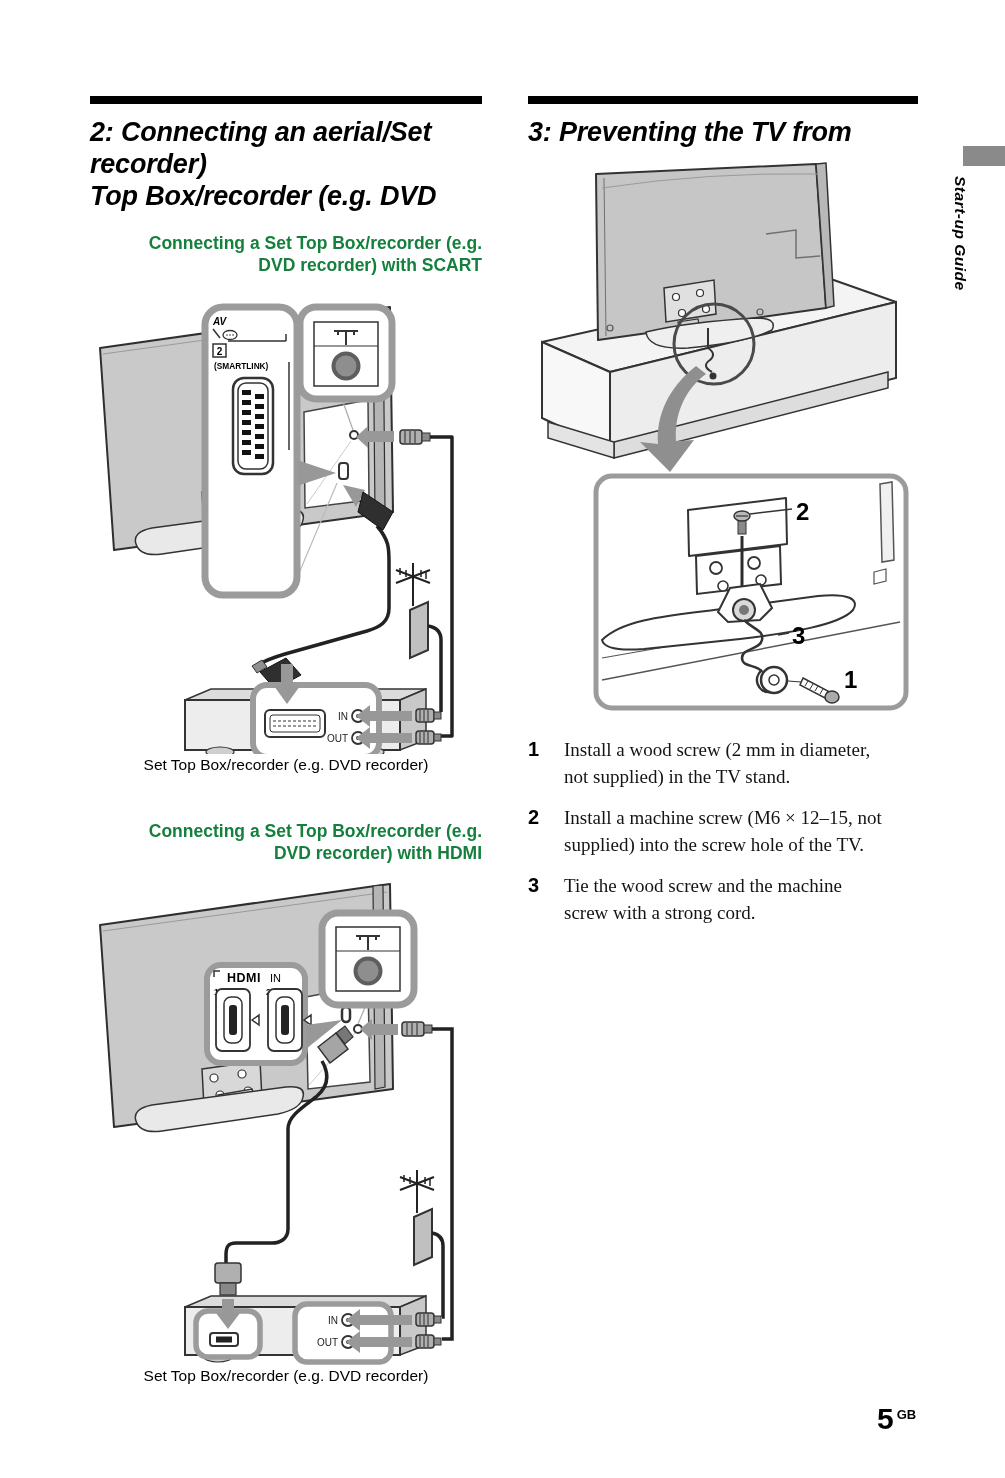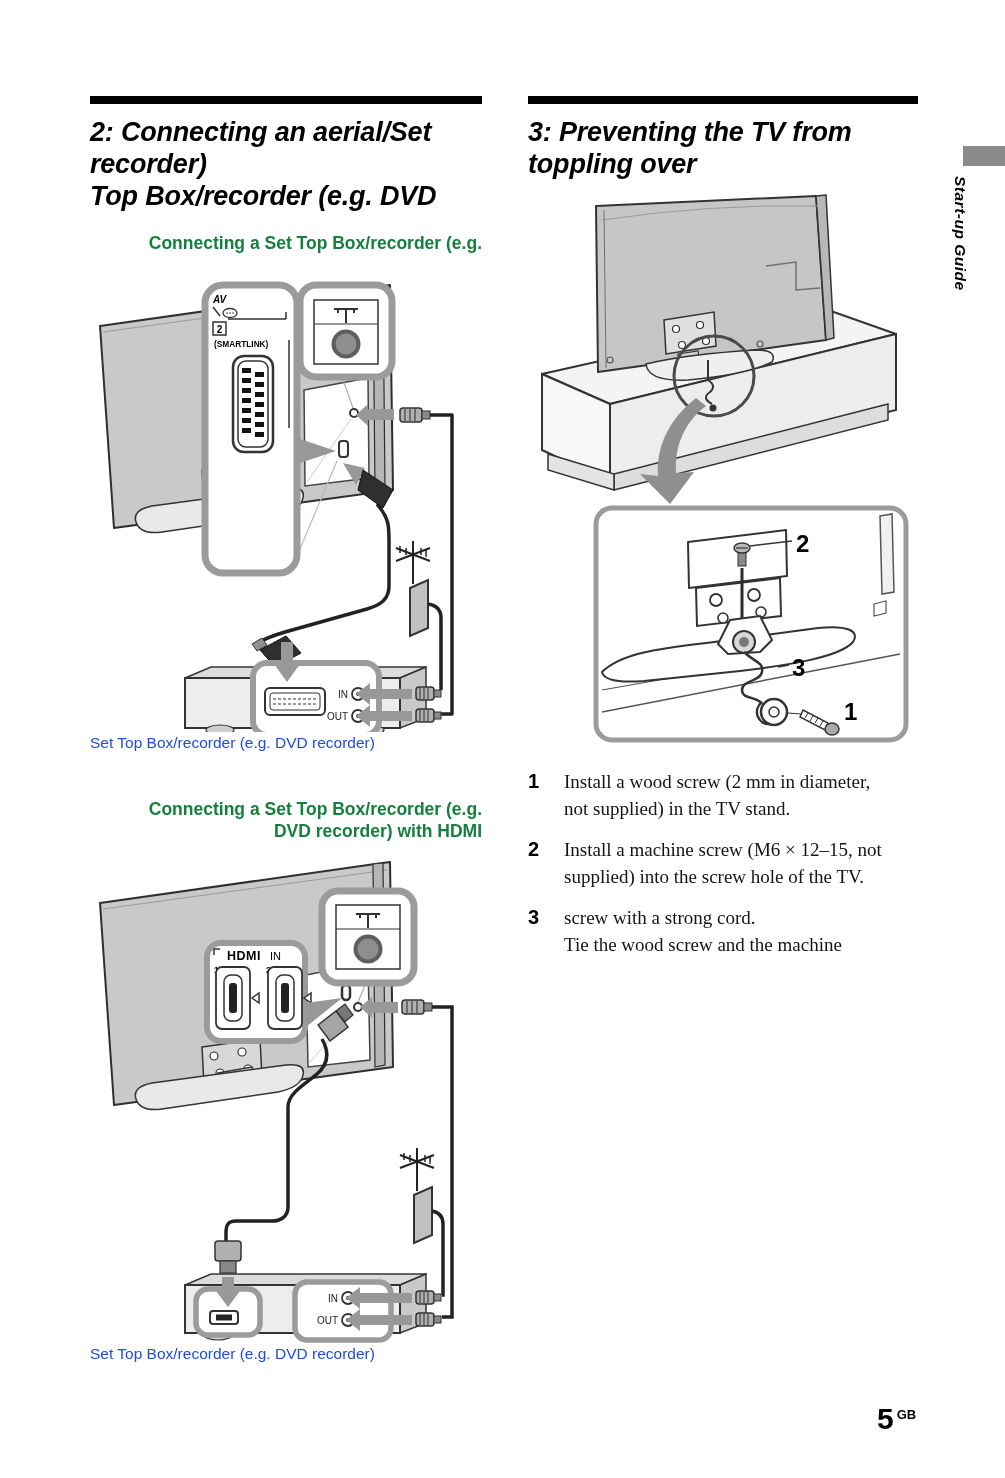--- a/index.html
+++ b/index.html
@@ -8,21 +8,21 @@
   .col{position:absolute;top:90px;margin-top:6px;}
   .col-left{left:90px;width:392px;}
   .col-right{left:528px;width:390px;}
   .rule{height:8px;background:#000;margin-bottom:12px;}
   .section-title{font:italic 700 27px/32px "Liberation Sans",sans-serif;color:#000;letter-spacing:-0.2px;}
   .subheading{font:700 17.5px/22px "Liberation Sans",sans-serif;color:#15803d;margin-top:0;text-align:right;}
   .subheading.first{margin-top:20px;}
   .subheading.second{margin-top:46px;}
   .diagram{display:block;margin-top:24px;}
   .diagram2{display:block;margin-top:13px;}
-  .caption{font:15.5px/18px "Liberation Sans",sans-serif;color:#1d4ed8;margin-top:2px;}
+  .caption{font:15.5px/18px "Liberation Sans",sans-serif;color:#000000;text-align:center;margin-top:2px;}
   .tv-illustration{display:block;margin-top:12px;}
   .detail-illustration{display:block;margin-left:64px;margin-top:0px;}
   .steps{margin-top:24px;}
   .step{display:flex;margin-bottom:14px;}
   .step-num{width:36px;font:700 20px/27px "Liberation Sans",sans-serif;color:#000;}
   .step-text{font:19px/27px "Liberation Serif",serif;color:#141414;width:352px;}
   .side-tab{position:absolute;left:963px;top:146px;width:42px;height:20px;background:#8a8a8a;}
   .side-label{position:absolute;left:951px;top:176px;writing-mode:vertical-rl;
       font:italic 700 15.5px "Liberation Sans",sans-serif;color:#000;letter-spacing:0.5px;}
   .page-num{position:absolute;left:877px;top:1402px;}
@@ -36,20 +36,21 @@
 <div class="col col-left">
   <div class="rule"></div>
   <div class="section-title">
     <div>2: Connecting an aerial/Set</div>
     <div>recorder)</div>
     <div>Top Box/recorder (e.g. DVD</div>
   </div>
 
   <div class="subheading first">
     <div>Connecting a Set Top Box/recorder (e.g.</div>
+    <div>DVD recorder) with SCART</div>
   </div>
 
   <svg class="diagram" width="392" height="454" viewBox="0 0 392 454">
 
     <g>
       <polygon points="10,48 278,10 300,7 303,212 24,250" fill="#c9c9c9" stroke="#2f2f2f" stroke-width="2" stroke-linejoin="round"></polygon>
       <path d="M13,54 L297,15" stroke="#9a9a9a" stroke-width="1" fill="none"></path>
       <polygon points="283,9 293,8 295,210 285,212" fill="#b5b5b5" stroke="#2f2f2f" stroke-width="1.2"></polygon>
       <polygon points="214,112 278,100 279,200 215,208" fill="#ffffff" stroke="#444" stroke-width="1.5"></polygon>
       <path d="M217,204 L261,141" stroke="#cccccc" stroke-width="1" fill="none"></path>
@@ -311,21 +312,20 @@
       <rect x="344" y="461" width="7" height="7" fill="#8a8a8a" stroke="#333" stroke-width="1"></rect>
     </g>
   </svg>
   <div class="caption">Set Top Box/recorder (e.g. DVD recorder)</div>
 </div>
 
 <div class="col col-right">
   <div class="rule"></div>
   <div class="section-title">
     <div>3: Preventing the TV from</div>
-    <div>toppling over</div>
   </div>
 
   <svg class="tv-illustration" width="390" height="312" viewBox="0 0 390 312">
     <g>
       <polygon points="14,182 300,118 368,142 82,212" fill="#f4f4f4" stroke="#333" stroke-width="2" stroke-linejoin="round"></polygon>
       <polygon points="82,212 368,142 368,218 82,290" fill="#ededed" stroke="#333" stroke-width="2"></polygon>
       <polygon points="14,182 82,212 82,290 14,258" fill="#f8f8f8" stroke="#333" stroke-width="2"></polygon>
       <polygon points="86,282 360,212 360,228 86,298" fill="#dddddd" stroke="#333" stroke-width="1.5"></polygon>
       <polygon points="20,262 86,282 86,298 20,278" fill="#e4e4e4" stroke="#333" stroke-width="1.5"></polygon>
     </g>
@@ -415,22 +415,22 @@
     <div class="step">
       <div class="step-num">2</div>
       <div class="step-text">
         <div>Install a machine screw (M6 × 12–15, not</div>
         <div>supplied) into the screw hole of the TV.</div>
       </div>
     </div>
     <div class="step">
       <div class="step-num">3</div>
       <div class="step-text">
+        <div>Tie the wood screw and the machine</div>
         <div>screw with a strong cord.</div>
-        <div>Tie the wood screw and the machine</div>
       </div>
     </div>
   </div>
 </div>
 
 <div class="side-tab"></div>
 <div class="side-label">Start-up Guide</div>
 
 <div class="page-num">
   <span class="num">5</span><span class="reg">GB</span>

